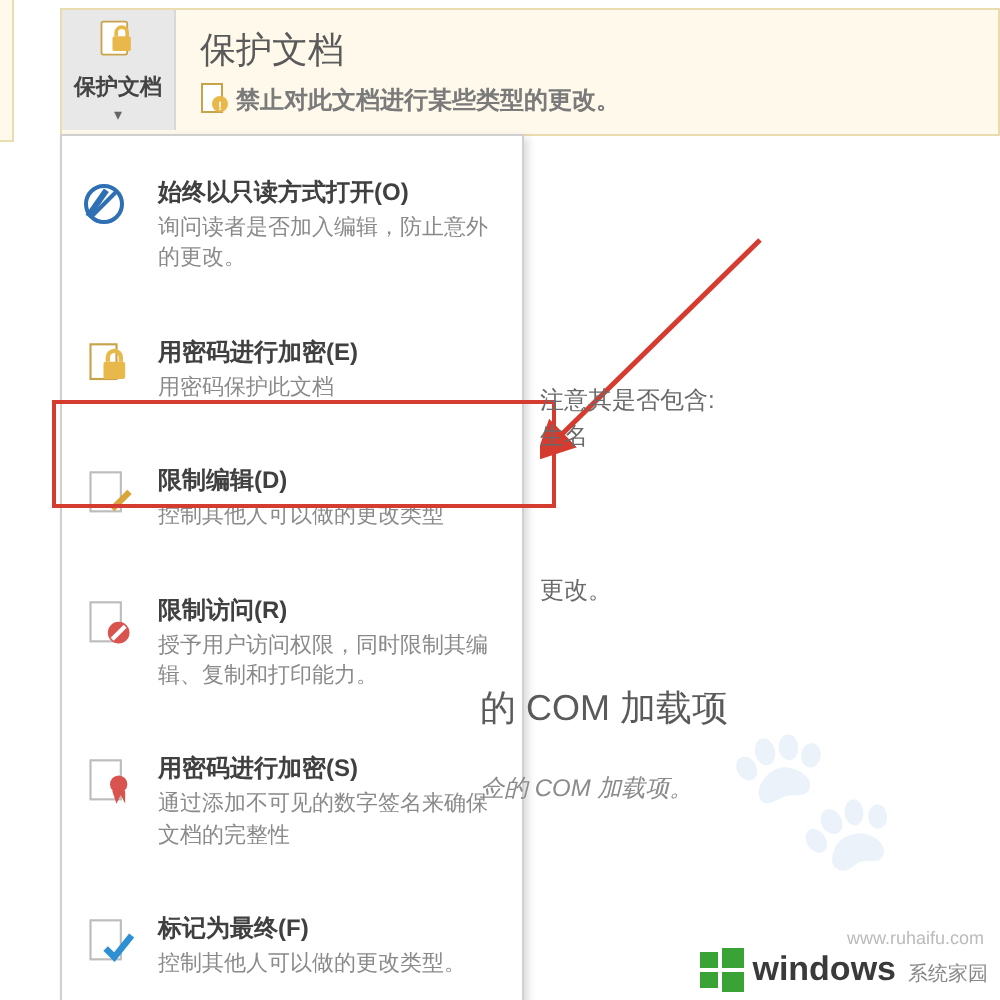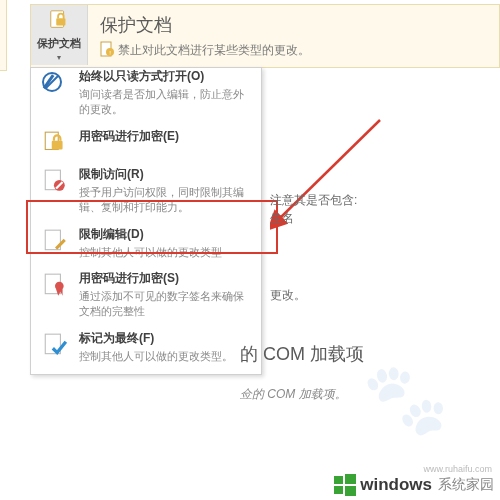--- a/index.html
+++ b/index.html
@@ -52,33 +52,34 @@
     font-size: 18px;
     color: #5a5a5a;
     margin-bottom: 4px;
   }
   .banner-sub {
     font-size: 12px;
     color: #7a7a7a;
     display: flex;
     align-items: center;
     gap: 4px;
+    font-weight: bold;
   }
   .menu {
     position: absolute;
     top: 67px;
     left: 30px;
     width: 230px;
     background: #fff;
     border: 1px solid #d0d0d0;
     box-shadow: 2px 2px 4px rgba(0,0,0,0.15);
   }
   .menu-item {
     display: flex;
-    padding: 0 8px 10px 8px;
+    padding: 20px 8px 10px 8px;
     gap: 8px;
     border-bottom: 0px;
   }
   .menu-item .mi-icon {
     width: 32px;
     flex: 0 0 32px;
     display: flex;
     align-items: flex-start;
     justify-content: center;
     padding-top: 2px;
@@ -150,21 +151,21 @@
     width: 22px;
     height: 22px;
   }
   .watermark .wm-text {
     font-size: 17px;
     font-weight: 600;
     color: #3a3a3a;
     text-align: right;
   }
   .watermark .wm-sub {
-    font-size: 14px;
+    font-size: 10px;
     color: #888;
     margin-left: 2px;
     align-self: flex-end;
     padding-bottom: 2px;
   }
   .yellow-tl {
     position:absolute; top:0; left:0; width:6px; height:70px; background:#fef9ea; border:1px solid #e9dcae; border-left:0; border-top:0;
   }
   .faint-paw {
     position:absolute; right:50px; bottom:60px; opacity:0.08; font-size:70px; color:#000;
@@ -220,47 +221,48 @@
   <div class="menu-item">
     <div class="mi-icon">
       <svg width="26" height="26" viewBox="0 0 24 24">
         <rect x="3" y="2" width="12" height="16" fill="#fff" stroke="#c9a34b"></rect>
         <rect x="9" y="10" width="10" height="8" rx="1" fill="#e8b94a"></rect>
         <path d="M11 10 v-2 a3 3 0 0 1 6 0 v2" fill="none" stroke="#e8b94a" stroke-width="2"></path>
       </svg>
     </div>
     <div class="mi-text">
       <div class="mi-title">用密码进行加密(E)</div>
+      <div class="mi-desc">用密码保护此文档</div>
+    </div>
+  </div>
+
+  <div class="menu-item">
+    <div class="mi-icon">
+      <svg width="26" height="26" viewBox="0 0 24 24">
+        <rect x="3" y="2" width="14" height="18" fill="#fff" stroke="#bdbdbd"></rect>
+        <polygon points="12,18 20,10 22,12 14,20" fill="#d9a43a"></polygon>
+      </svg>
+    </div>
+    <div class="mi-text">
+      <div class="mi-title">限制编辑(D)</div>
+      <div class="mi-desc">控制其他人可以做的更改类型</div>
     </div>
   </div>
 
   <div class="menu-item">
     <div class="mi-icon">
       <svg width="26" height="26" viewBox="0 0 24 24">
         <rect x="3" y="2" width="14" height="18" fill="#fff" stroke="#bdbdbd"></rect>
         <circle cx="16" cy="16" r="5" fill="#d9534f"></circle>
         <line x1="13" y1="19" x2="19" y2="13" stroke="#fff" stroke-width="2"></line>
       </svg>
     </div>
     <div class="mi-text">
       <div class="mi-title">限制访问(R)</div>
       <div class="mi-desc">授予用户访问权限，同时限制其编辑、复制和打印能力。</div>
-    </div>
-  </div>
-
-  <div class="menu-item">
-    <div class="mi-icon">
-      <svg width="26" height="26" viewBox="0 0 24 24">
-        <rect x="3" y="2" width="14" height="18" fill="#fff" stroke="#bdbdbd"></rect>
-        <polygon points="12,18 20,10 22,12 14,20" fill="#d9a43a"></polygon>
-      </svg>
-    </div>
-    <div class="mi-text">
-      <div class="mi-title">限制编辑(D)</div>
-      <div class="mi-desc">控制其他人可以做的更改类型</div>
     </div>
   </div>
 
   <div class="menu-item">
     <div class="mi-icon">
       <svg width="26" height="26" viewBox="0 0 24 24">
         <rect x="3" y="2" width="14" height="18" fill="#fff" stroke="#bdbdbd"></rect>
         <circle cx="16" cy="13" r="4" fill="#d9534f"></circle>
         <polygon points="13,16 15,22 17,18 19,22 19,16" fill="#d9534f"></polygon>
       </svg>

